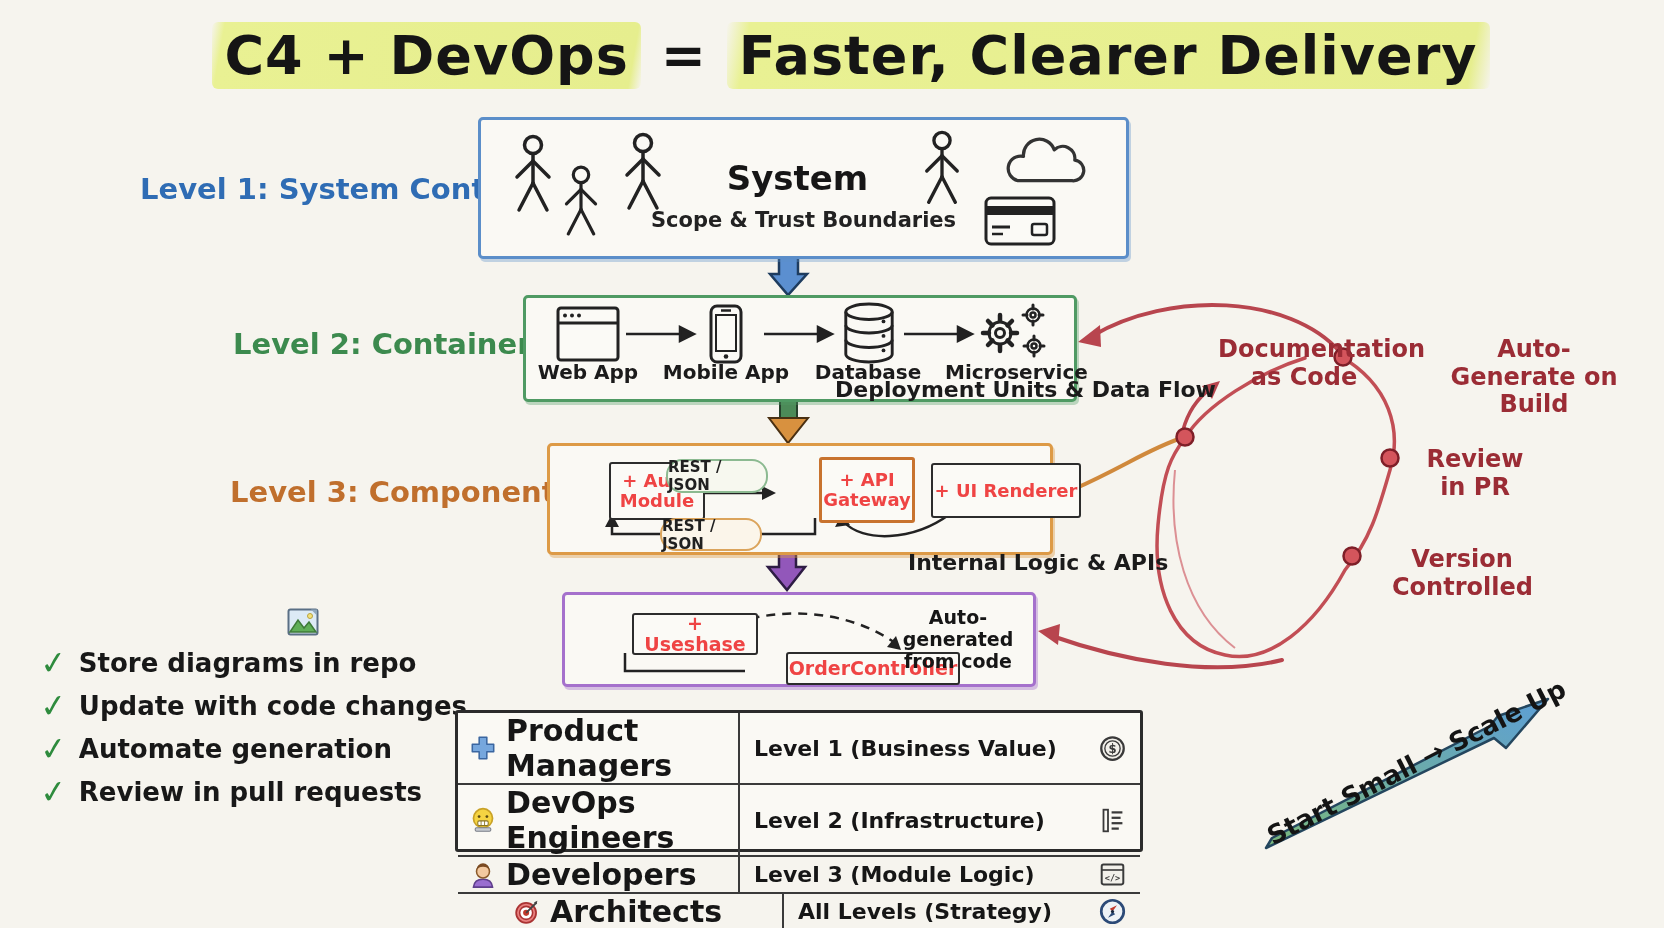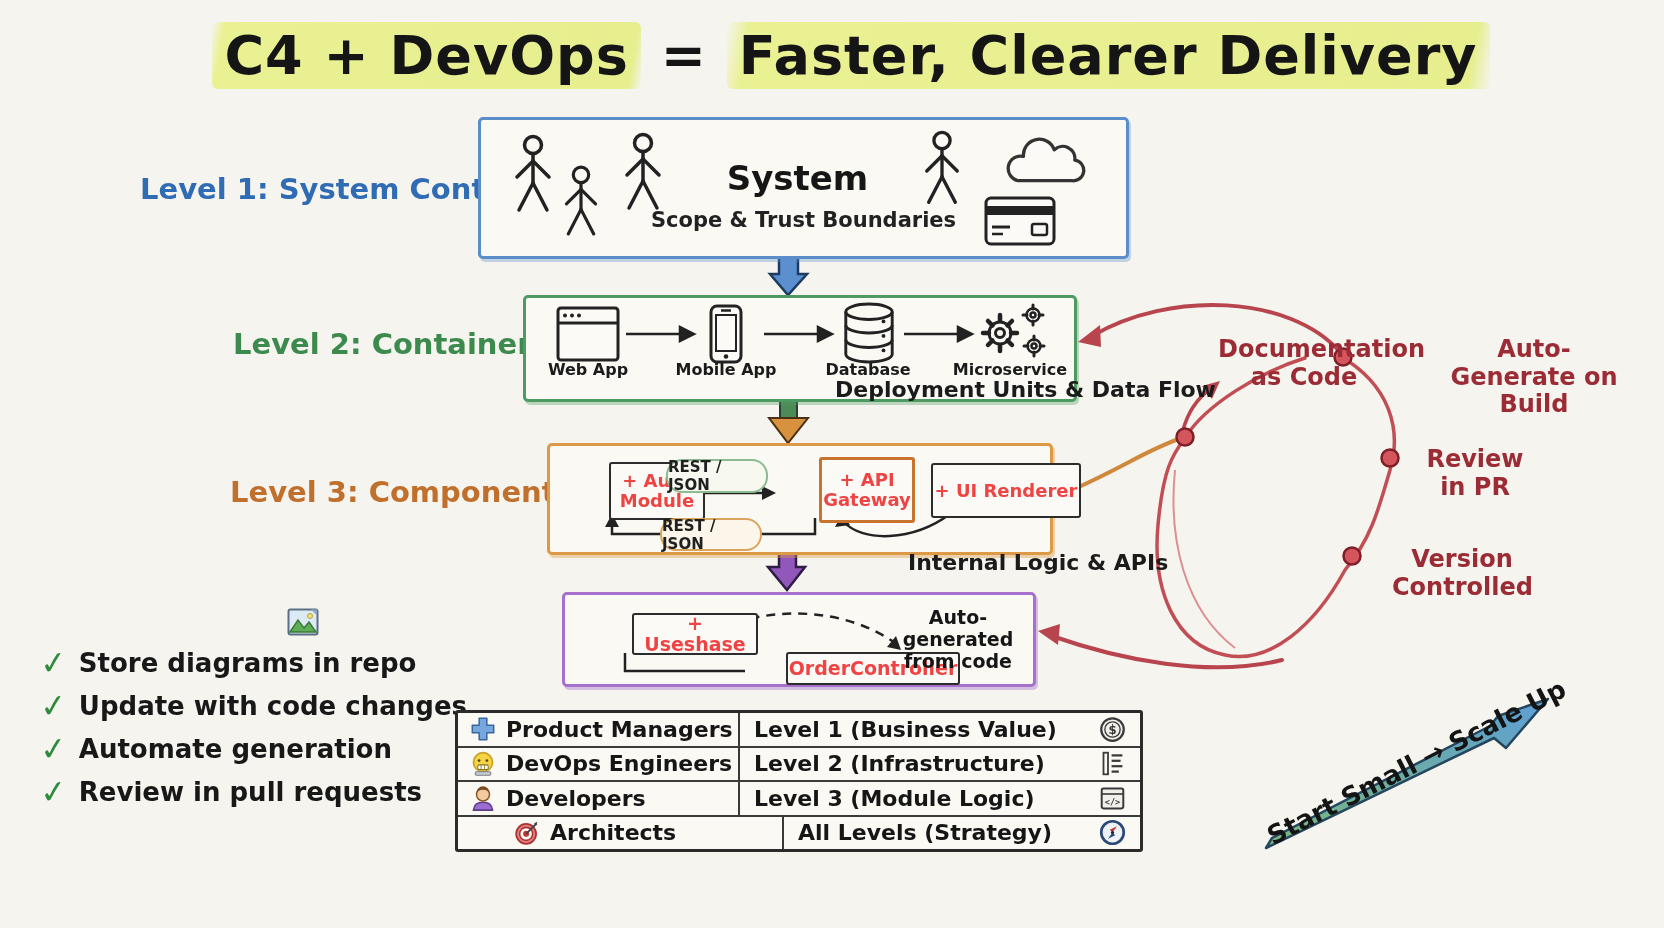--- a/index.html
+++ b/index.html
@@ -19,40 +19,40 @@
   
   .sbox{border-radius:5px;background:#faf9f4;}
   .box-l1{left:478px;top:117px;width:645px;height:136px;border:3.5px solid #5b8ec9;box-shadow:2px 3px 0 rgba(91,142,201,.35);}
   .box-l2{left:523px;top:295px;width:548px;height:101px;border:3.5px solid #4f9a63;box-shadow:2px 3px 0 rgba(79,154,99,.35);}
   .box-l3{left:547px;top:443px;width:500px;height:106px;border:3.5px solid #dd9a46;box-shadow:2px 3px 0 rgba(221,154,70,.4);}
   .box-l4{left:562px;top:592px;width:468px;height:89px;border:3.5px solid #a571cc;box-shadow:2px 3px 0 rgba(165,113,204,.4);}
 
   .sys-title{left:0;right:12px;top:38px;text-align:center;font-size:34px;font-weight:bold;color:#161616;}
   .sys-sub{left:0;right:0;top:88px;text-align:center;font-size:21px;font-weight:bold;color:#222;}
 
-  .l2-label{top:62px;width:130px;text-align:center;font-size:16px;font-weight:bold;color:#1b1b1b;}
+  .l2-label{top:62px;width:130px;text-align:center;font-size:20px;font-weight:bold;color:#1b1b1b;}
 
   .comp-box{background:#fbfaf6;border:2.5px solid #2c2c2c;border-radius:3px;display:flex;align-items:center;justify-content:center;text-align:center;font-size:18px;font-weight:bold;color:#ef4444;line-height:1.1;margin-left:41px;}
   .pill{border-radius:16px;display:flex;align-items:center;justify-content:center;font-size:15px;font-weight:bold;color:#202020;background:#f7f8ef;}
   .pill-green{border:2.5px solid #8cba91;}
   .pill-orange{border:2.5px solid #dba45c;background:#fbf5ea;}
 
   .caption{font-size:22px;font-weight:bold;color:#1b1b1b;white-space:nowrap;}
 
   .check-row{display:flex;align-items:flex-start;gap:12px;height:43px;}
   .check-mark{color:#2e8b3d;font-size:32px;line-height:30px;transform:rotate(-6deg);font-weight:bold;}
   .check-text{font-size:26px;font-weight:bold;color:#181818;white-space:nowrap;}
 
   .cycle-label{color:#9b2c35;font-weight:bold;font-size:24px;text-align:center;line-height:1.15;}
 
   
   .role-table{left:455px;top:710px;width:682px;height:136px;border:3px solid #2b2b2b;border-radius:3px;background:#faf9f4;display:flex;flex-direction:column;}
   .trow{flex:1;display:flex;border-bottom:2px solid #3a3a3a;}
   .trow:last-child{border-bottom:none;padding-left:44px;}
-  .tcell-role{width:268px;border-right:2.5px solid #3a3a3a;display:flex;align-items:center;gap:10px;padding-left:12px;font-size:22px;font-weight:bold;color:#161616;}
+  .tcell-role{width:268px;border-right:2.5px solid #3a3a3a;display:flex;align-items:center;gap:10px;padding-left:12px;font-size:30px;font-weight:bold;color:#161616;}
   .tcell-level{flex:1;display:flex;align-items:center;justify-content:space-between;padding:0 14px 0 14px;font-size:22px;font-weight:bold;color:#161616;}
 
   .scale-text{left:1252px;top:752px;width:310px;transform:rotate(-27deg);font-size:26px;font-weight:bold;color:#141414;white-space:nowrap;}
 
   svg{display:block;}
   .icon{flex:0 0 auto;}
 </style>
 </head>
 <body>
 

